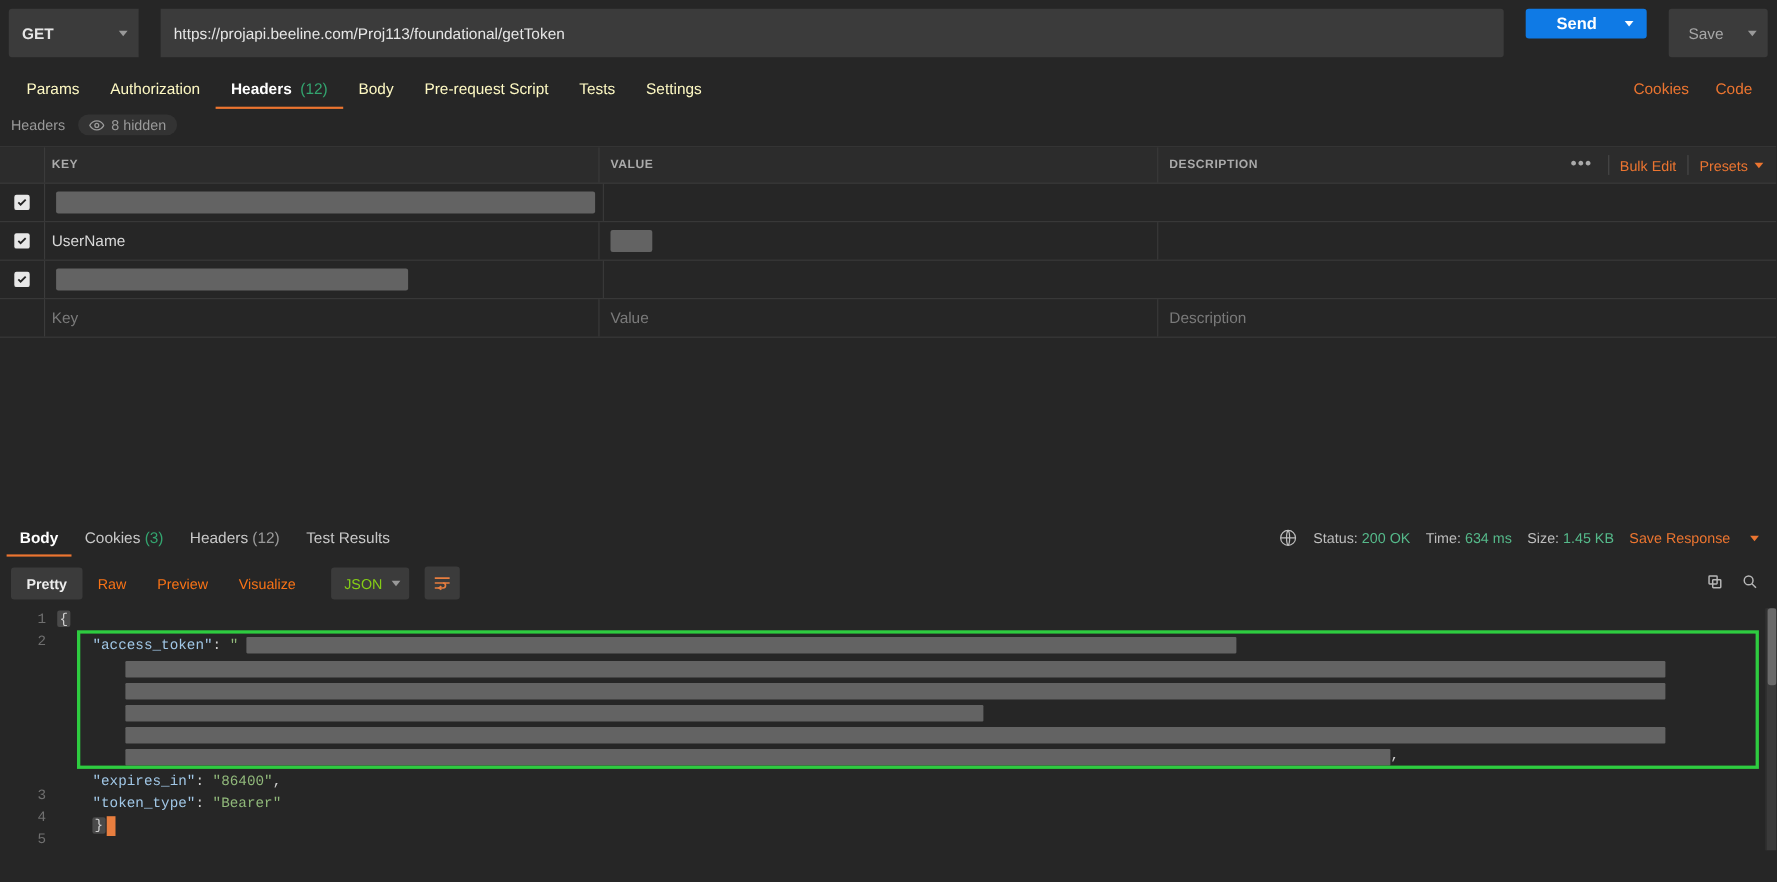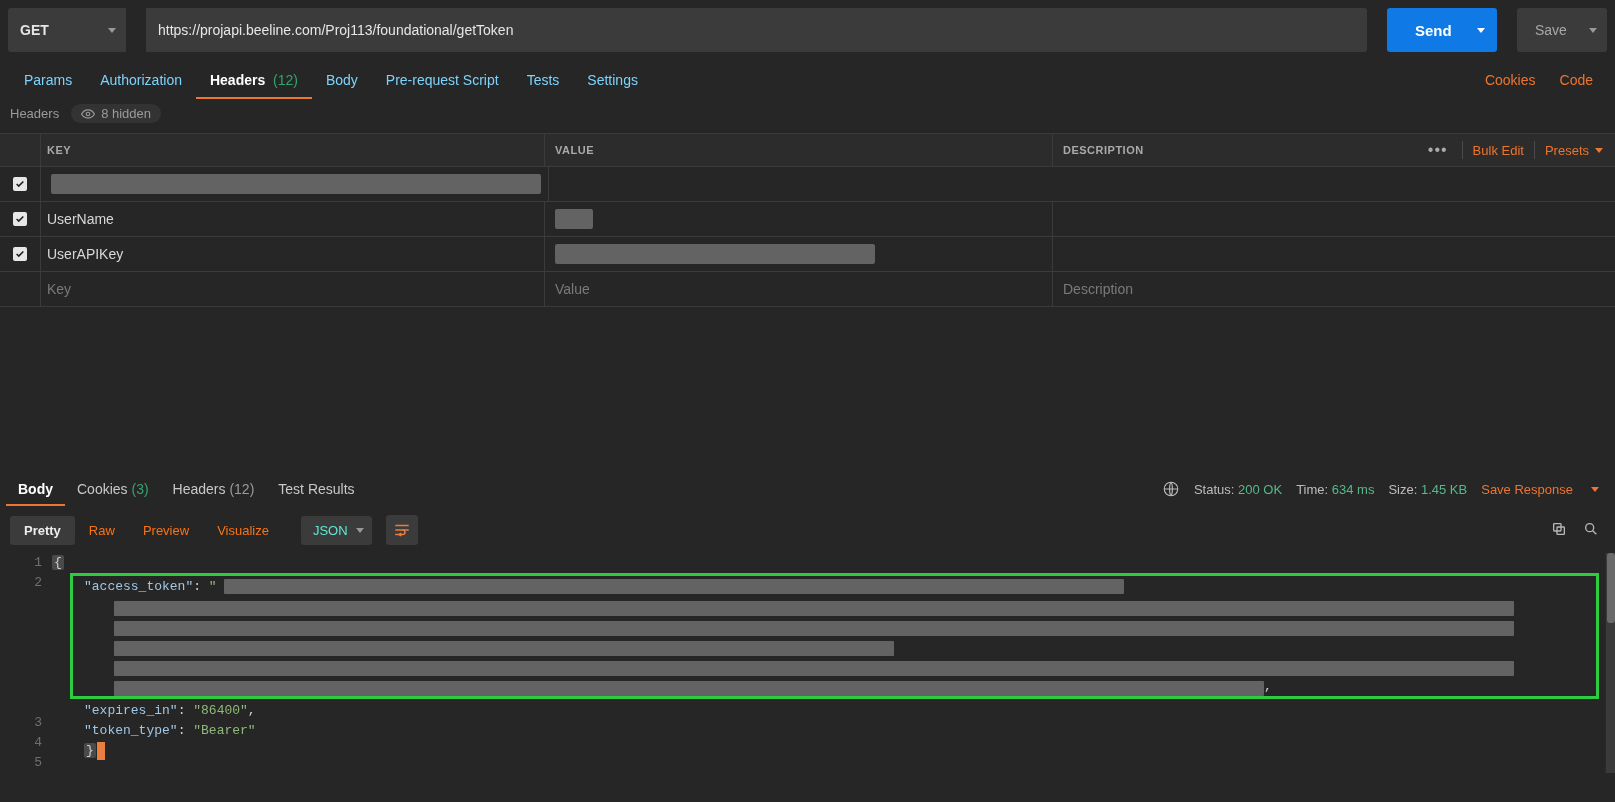--- a/index.html
+++ b/index.html
@@ -47,21 +47,21 @@
   .send-btn {
     background: #0f7ae5;
     color: #fff;
     font-weight: 600;
     font-size: 15px;
     border: none;
     display: flex;
     align-items: center;
     padding: 0 12px 0 28px;
     width: 110px;
-    height: 44px;
+    height: 27px;
     border-radius: 3px;
     cursor: pointer;
     justify-content: space-between;
   }
   .save-btn {
     background: #3b3b3b;
     color: #a7a7a7;
     font-size: 14px;
     font-weight: 500;
     border: none;
@@ -87,21 +87,21 @@
   
   .req-tabs {
     display: flex;
     align-items: center;
     padding: 0 10px;
     height: 40px;
     font-size: 14px;
   }
   .req-tabs .tab {
     padding: 10px 14px;
-    color: #7dd3fc;
+    color: #fef9c3;
     cursor: pointer;
     position: relative;
   }
   .req-tabs .tab.active {
     color: #ffffff;
     font-weight: 600;
   }
   .req-tabs .tab .count { color: #33a46f; font-weight: 500; }
   .active-underline {
     position: absolute;
@@ -225,21 +225,21 @@
     cursor: pointer;
   }
   .seg.active {
     background: #3b3b3b;
     color: #eee;
     border-radius: 3px;
     font-weight: 600;
   }
   .json-dd {
     background: #3b3b3b;
-    color: #5eead4;
+    color: #84cc16;
     padding: 7px 8px 7px 12px;
     border-radius: 3px;
     margin-left: 14px;
     display: flex;
     align-items: center;
     gap: 8px;
     cursor: pointer;
     font-size: 13px;
   }
   .wrap-btn {
@@ -440,23 +440,20 @@
   </div>
 
   <div class="hdr-row">
     <div class="cell-check">
       <span class="chk">
         <svg viewBox="0 0 24 24" fill="none" stroke="#222" stroke-width="4">
             <polyline points="20 6 9 17 4 12"></polyline>
           </svg>
       </span>
     </div>
-    <div class="cell-key">
-        <span class="key-text">UserAPIKey</span>
-      </div>
     <div class="cell-value">
         <span class="blur-bar" style="width:320px"></span>
       </div>
     <div class="cell-desc"></div>
   </div>
 
   <div class="hdr-row">
     <div class="cell-check"></div>
     <div class="cell-key">
         <span class="placeholder-text">Key</span>

